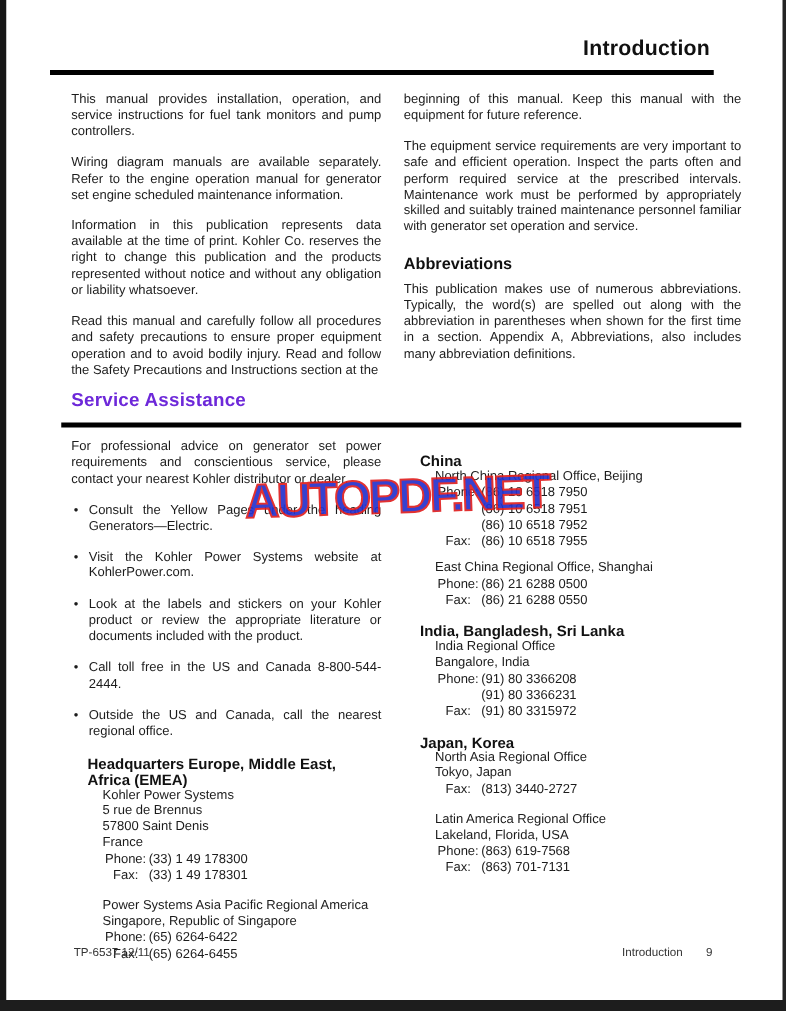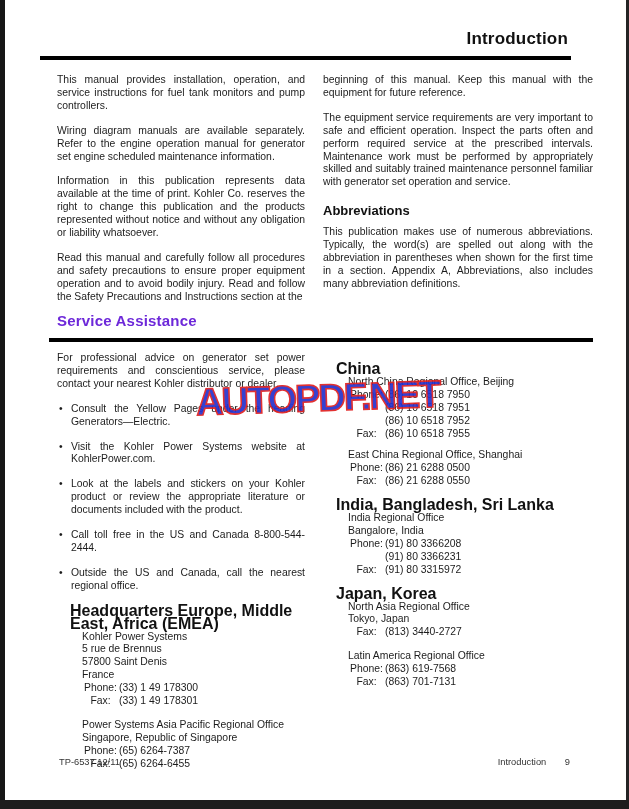--- a/index.html
+++ b/index.html
@@ -41,21 +41,21 @@
   ul.bullets{margin:0;padding:0;list-style:none;}
   ul.bullets li{
     position:relative;padding-left:14px;margin-bottom:12px;
     font-size:10.4px;line-height:12.9px;text-align:justify;
   }
   ul.bullets li::before{content:"\2022";position:absolute;left:2px;top:0;}
 
   .office{margin-top:11px;}
   .office-title{
     font-weight:bold;padding-left:13px;
-    font-size:16px;line-height:12.9px;color:#111;
+    font-size:12px;line-height:12.9px;color:#111;
   }
   .office-section{padding-left:25px;margin-bottom:9px;}
   .office-line{font-size:10.4px;line-height:12.9px;white-space:nowrap;}
   .contact-label{display:inline-block;width:37px;text-align:center;}
 
   .footer{
     position:absolute;left:59px;top:757px;width:511px;
     display:flex;justify-content:space-between;
     font-size:9.3px;color:#333;
   }
@@ -117,23 +117,23 @@
             <div class="office-line">Kohler Power Systems</div>
             <div class="office-line">5 rue de Brennus</div>
             <div class="office-line">57800 Saint Denis</div>
             <div class="office-line">France</div>
             <div class="office-line"><span class="contact-label">Phone:</span><span>(33) 1 49 178300</span></div>
             <div class="office-line"><span class="contact-label">Fax:</span><span>(33) 1 49 178301</span></div>
           </div>
         </div>
         <div class="office">
           <div class="office-section">
-            <div class="office-line">Power Systems Asia Pacific Regional Office</div>
+            <div class="office-line">Power Systems Asia Pacific Regional America</div>
             <div class="office-line">Singapore, Republic of Singapore</div>
-            <div class="office-line"><span class="contact-label">Phone:</span><span>(65) 6264-7387</span></div>
+            <div class="office-line"><span class="contact-label">Phone:</span><span>(65) 6264-6422</span></div>
             <div class="office-line"><span class="contact-label">Fax:</span><span>(65) 6264-6455</span></div>
           </div>
         </div>
       </div>
   </div>
   <div class="col-right">
     <div id="sa-right-offices">
         <div class="office">
           <div class="office-title">China</div>
           <div class="office-section">
@@ -163,20 +163,21 @@
           <div class="office-title">Japan, Korea</div>
           <div class="office-section">
             <div class="office-line">North Asia Regional Office</div>
             <div class="office-line">Tokyo, Japan</div>
             <div class="office-line"><span class="contact-label">Fax:</span><span>(813) 3440-2727</span></div>
           </div>
         </div>
         <div class="office">
           <div class="office-section">
             <div class="office-line">Latin America Regional Office</div>
+            <div class="office-line">Lakeland, Florida, USA</div>
             <div class="office-line"><span class="contact-label">Phone:</span><span>(863) 619-7568</span></div>
             <div class="office-line"><span class="contact-label">Fax:</span><span>(863) 701-7131</span></div>
           </div>
         </div>
       </div>
   </div>
 </div>
 
 <div class="footer">
   <span>TP-6537 12/11</span>

